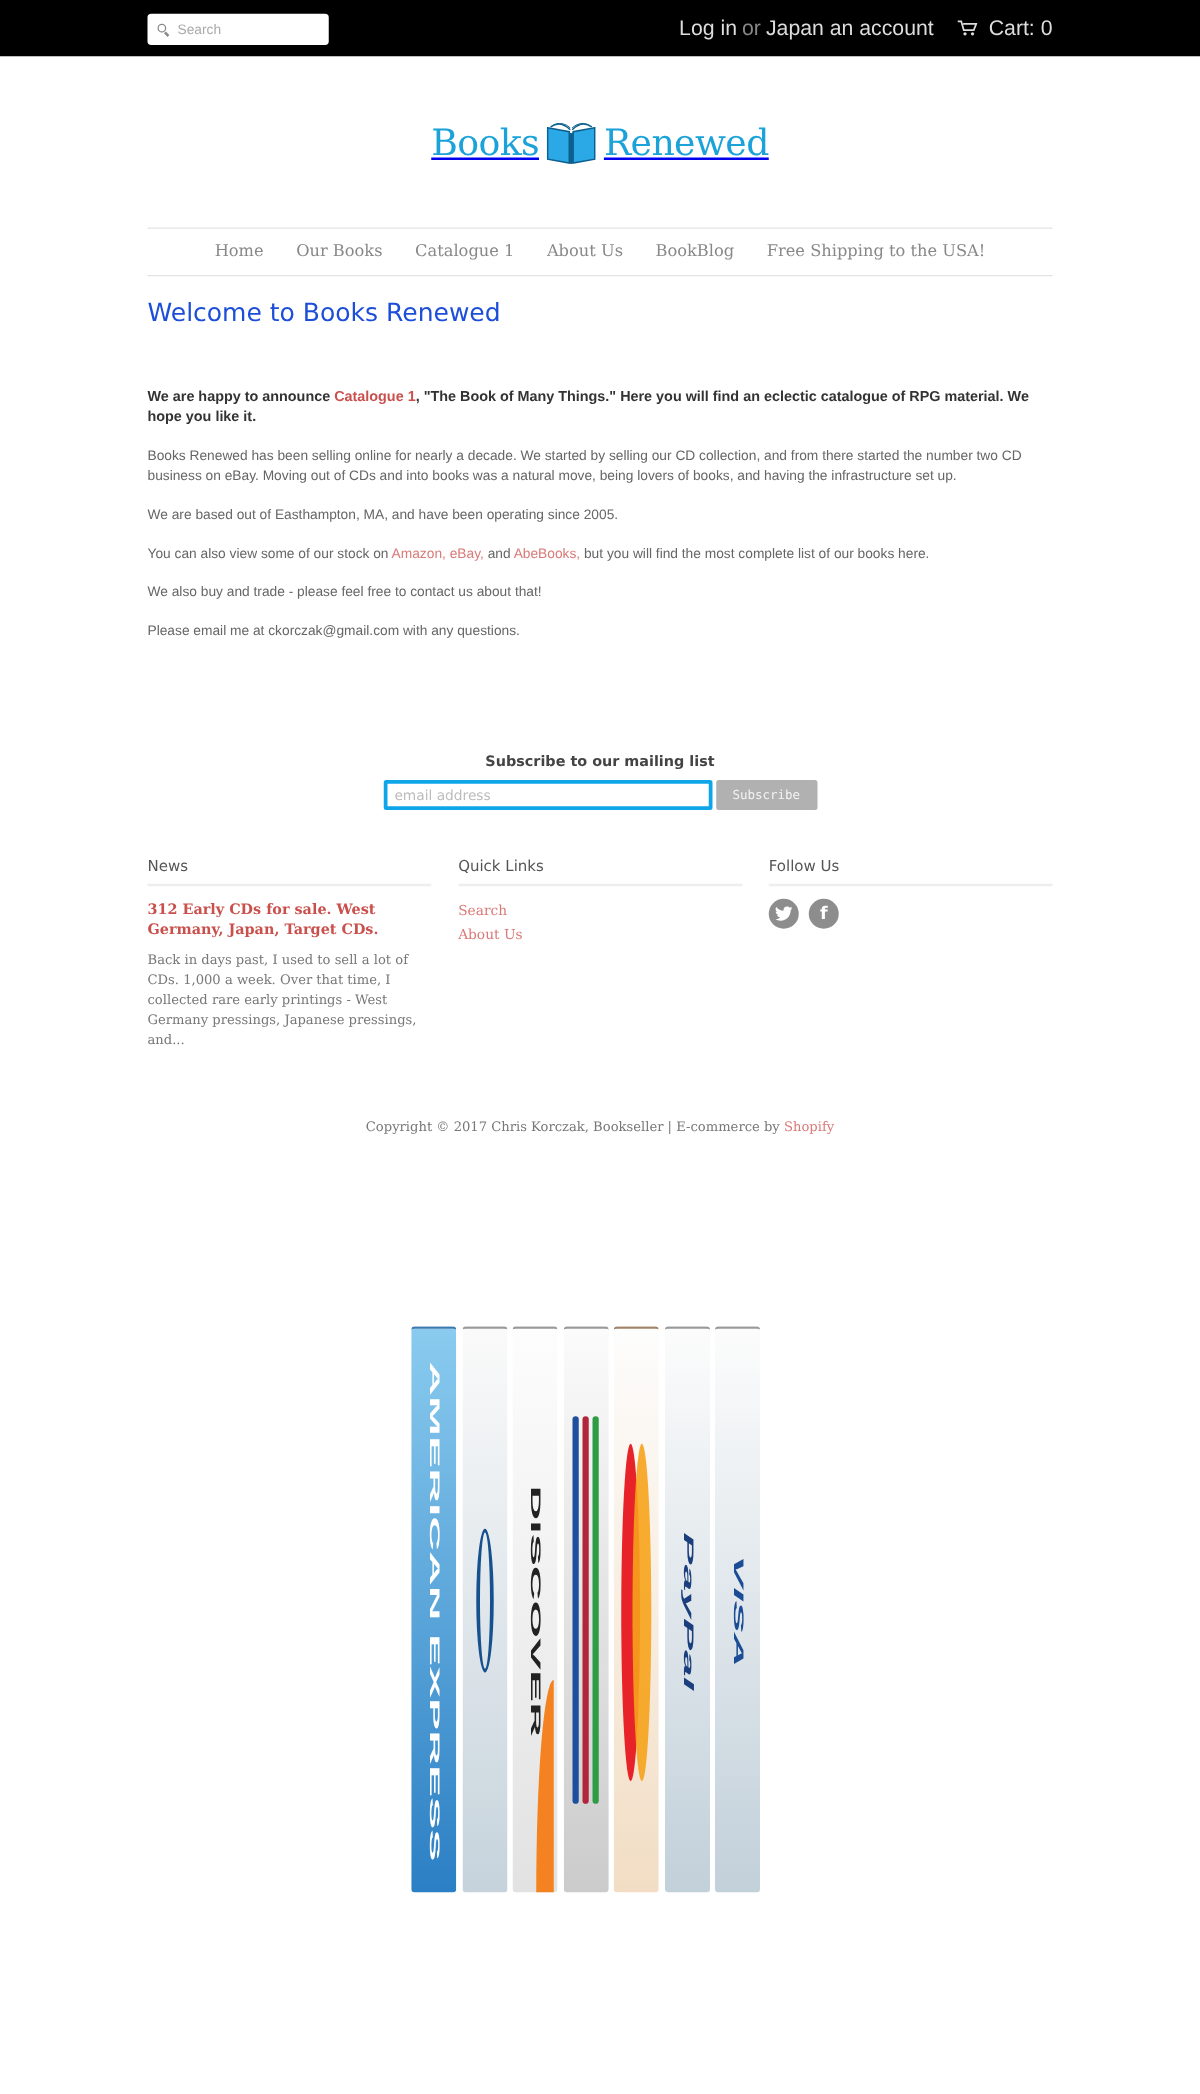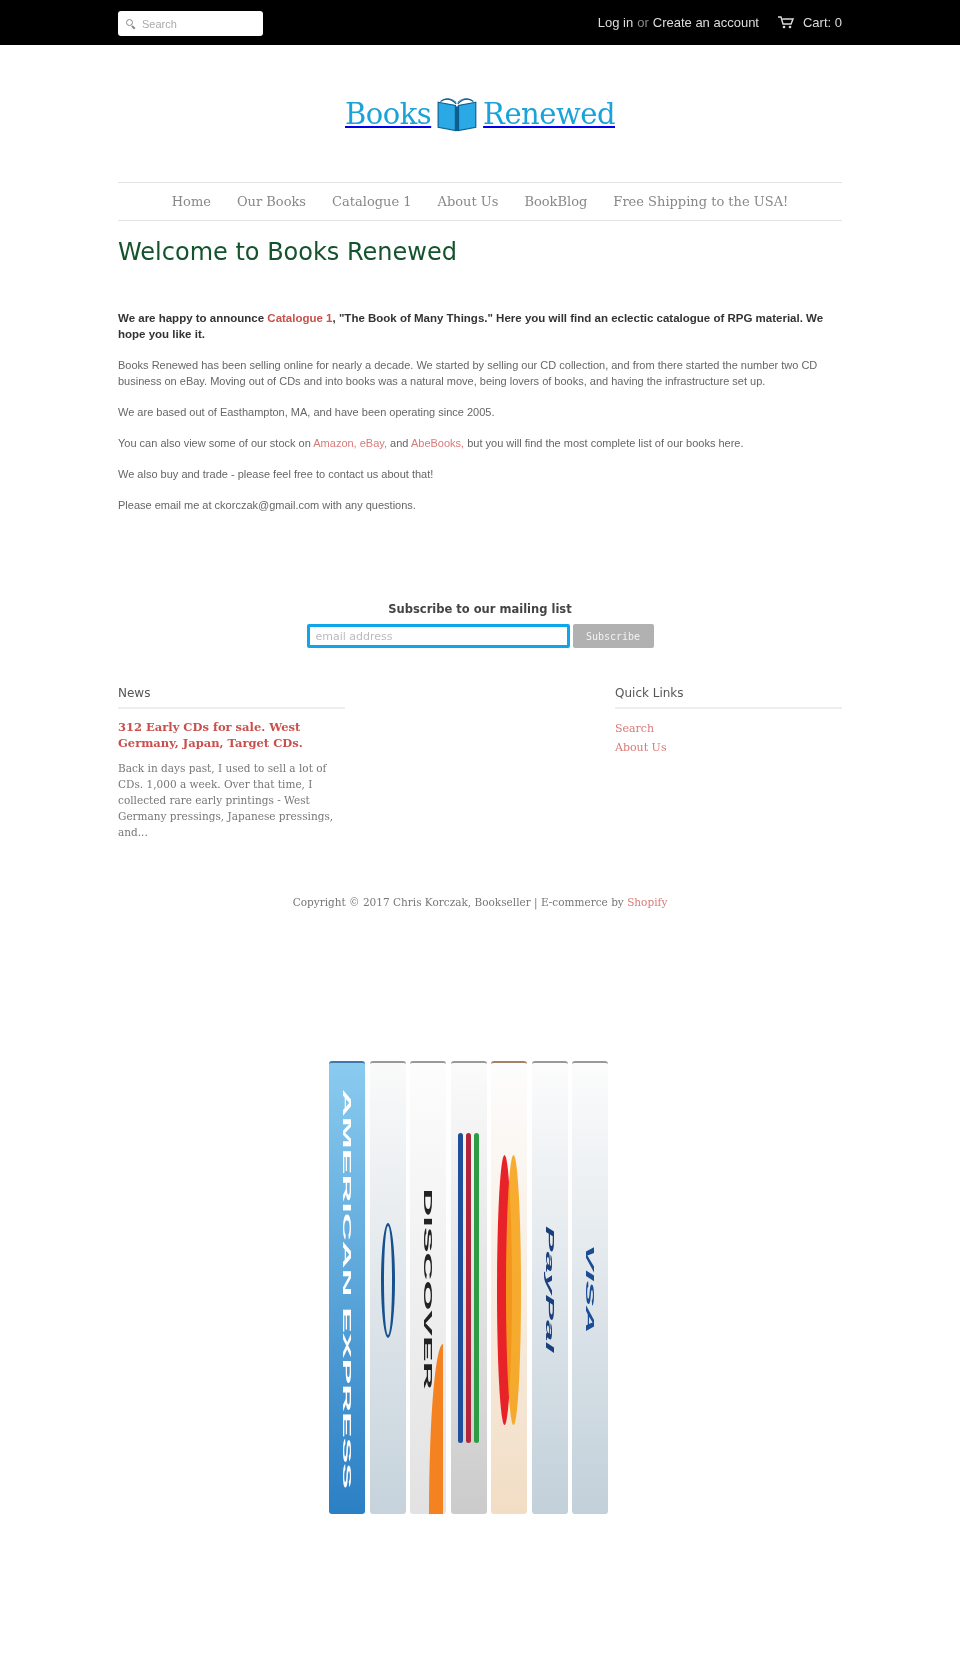--- a/index.html
+++ b/index.html
@@ -6,34 +6,34 @@
   html, body { width: 960px; height: 1675px; background: #ffffff; overflow: hidden; }
   body { font-family: "DejaVu Serif", serif; color: #555; position: relative; }
 
   .topbar { position: absolute; left: 0; top: 0; width: 960px; height: 45px; background: #000; }
   .search-box { position: absolute; left: 118px; top: 11px; width: 145px; height: 25px; background: #fff; border-radius: 3px; display: flex; align-items: center; padding-left: 7px; }
   .search-box .mag { width: 12px; height: 12px; position: relative; margin-right: 5px; }
   .search-box .mag::before { content: ""; position: absolute; left: 1px; top: 1px; width: 5px; height: 5px; border: 1.6px solid #888; border-radius: 50%; }
   .search-box .mag::after { content: ""; position: absolute; left: 7px; top: 7px; width: 4px; height: 1.8px; background: #888; transform: rotate(45deg); transform-origin: left center; }
   .search-box input { border: none; outline: none; font-family: "Liberation Sans", sans-serif; font-size: 11px; color: #999; width: 115px; background: transparent; }
   .search-box input::placeholder { color: #aaa; }
-  .top-links { position: absolute; right: 118px; top: 0; height: 45px; display: flex; align-items: center; font-family: "Liberation Sans", sans-serif; font-size: 13px; color: #ccc; }
+  .top-links { position: absolute; right: 118px; top: 0; height: 45px; display: flex; align-items: center; font-family: "Liberation Sans", sans-serif; font-size: 17px; color: #ccc; }
   .top-links a { color: #ddd; text-decoration: none; }
   .top-links .or { color: #888; margin: 0 4px; }
   .cart { display: flex; align-items: center; margin-left: 19px; color: #ddd; }
   .cart svg { margin-right: 9px; }
 
   .logo { position: absolute; left: 345px; top: 88px; width: 270px; height: 52px; display: flex; align-items: center; justify-content: center; }
   .logo .word { font-family: "DejaVu Serif", serif; font-size: 29px; color: #1ba3d9; letter-spacing: -0.5px; }
   .logo svg { margin: 0 4px; }
 
   .nav { position: absolute; left: 118px; top: 182px; width: 724px; height: 39px; border-top: 1px solid #e3e3e3; border-bottom: 1px solid #e3e3e3; display: flex; justify-content: center; align-items: center; }
   .nav a { font-family: "DejaVu Serif", serif; font-size: 13px; color: #888; text-decoration: none; margin: 0 13px; }
 
-  .page-title { position: absolute; left: 118px; top: 238px; font-family: "DejaVu Sans", sans-serif; font-size: 24px; font-weight: normal; color: #14532d; }
+  .page-title { position: absolute; left: 118px; top: 238px; font-family: "DejaVu Sans", sans-serif; font-size: 20px; font-weight: normal; color: #1d4ed8; }
 
   .content { position: absolute; left: 118px; top: 310px; width: 724px; font-family: Liberation Sans, sans-serif; font-size: 11px; line-height: 16px; color: #666; }
   .content p { margin-bottom: 15px; }
   .content p.lead { font-weight: bold; color: #333; font-size: 11.5px; line-height: 16px; margin-bottom: 15px; }
   .content a { color: #c9504d; text-decoration: none; }
   .content a.lite { color: #d87a78; }
 
   .subscribe { position: absolute; left: 0; top: 602px; width: 960px; text-align: center; }
   .subscribe h4 { font-family: "DejaVu Sans", sans-serif; font-size: 11.5px; font-weight: bold; color: #444; margin-bottom: 8px; }
   .subscribe .row { display: flex; justify-content: center; align-items: center; }
@@ -77,21 +77,21 @@
 <body>
 
 <div class="topbar">
   <div class="search-box">
     <span class="mag"></span>
     <input type="text" placeholder="Search" style="">
   </div>
   <div class="top-links">
     <a href="#">Log in</a>
     <span class="or">or</span>
-    <a href="#">Create an account</a>
+    <a href="#">Japan an account</a>
     <a href="#" class="cart">
       <svg width="16" height="13" viewBox="0 0 16 13">
           <path d="M0 1h3l2 7h8l2-5H4.5" fill="none" stroke="#ddd" stroke-width="1.4"></path>
           <circle cx="6" cy="11" r="1.3" fill="#ddd"></circle>
           <circle cx="12" cy="11" r="1.3" fill="#ddd"></circle>
         </svg>
       <span>Cart: 0</span>
     </a>
   </div>
 </div>
@@ -142,20 +142,31 @@
   <div class="fcol">
     <h3>News</h3>
     <a href="#" class="news-title">312 Early CDs for sale. West Germany, Japan, Target CDs.</a>
     <p class="news-body">Back in days past, I used to sell a lot of CDs.  1,000 a week.  Over that time, I collected rare early printings - West Germany pressings, Japanese pressings, and...</p>
   </div>
   <div class="fcol">
     <h3>Quick Links</h3>
     <a href="#" class="ql">Search</a>
     <a href="#" class="ql">About Us</a>
   </div>
+  <div class="fcol">
+    <h3>Follow Us</h3>
+    <div class="social">
+      <span>
+        <svg width="14" height="12" viewBox="0 0 24 20">
+            <path d="M24 2.4a9.8 9.8 0 0 1-2.8.8A4.9 4.9 0 0 0 23.3.4a9.9 9.9 0 0 1-3.1 1.2A4.9 4.9 0 0 0 11.8 6 14 14 0 0 1 1.7.9a4.9 4.9 0 0 0 1.5 6.6A4.9 4.9 0 0 1 1 6.9a4.9 4.9 0 0 0 3.9 4.8 4.9 4.9 0 0 1-2.2.1 4.9 4.9 0 0 0 4.6 3.4A9.9 9.9 0 0 1 0 17.3 14 14 0 0 0 7.5 19.5c9 0 14-7.5 14-14v-.6A10 10 0 0 0 24 2.4z" fill="#fff"></path>
+          </svg>
+      </span>
+      <span>f</span>
+    </div>
+  </div>
 </div>
 
 <div class="copyright">
   <span>Copyright © 2017 Chris Korczak, Bookseller | E-commerce by </span><a href="#">Shopify</a>
 </div>
 
 <div class="payments">
   <div class="pcard amex">
     <span class="lbl">AMERICAN EXPRESS</span>
   </div>

